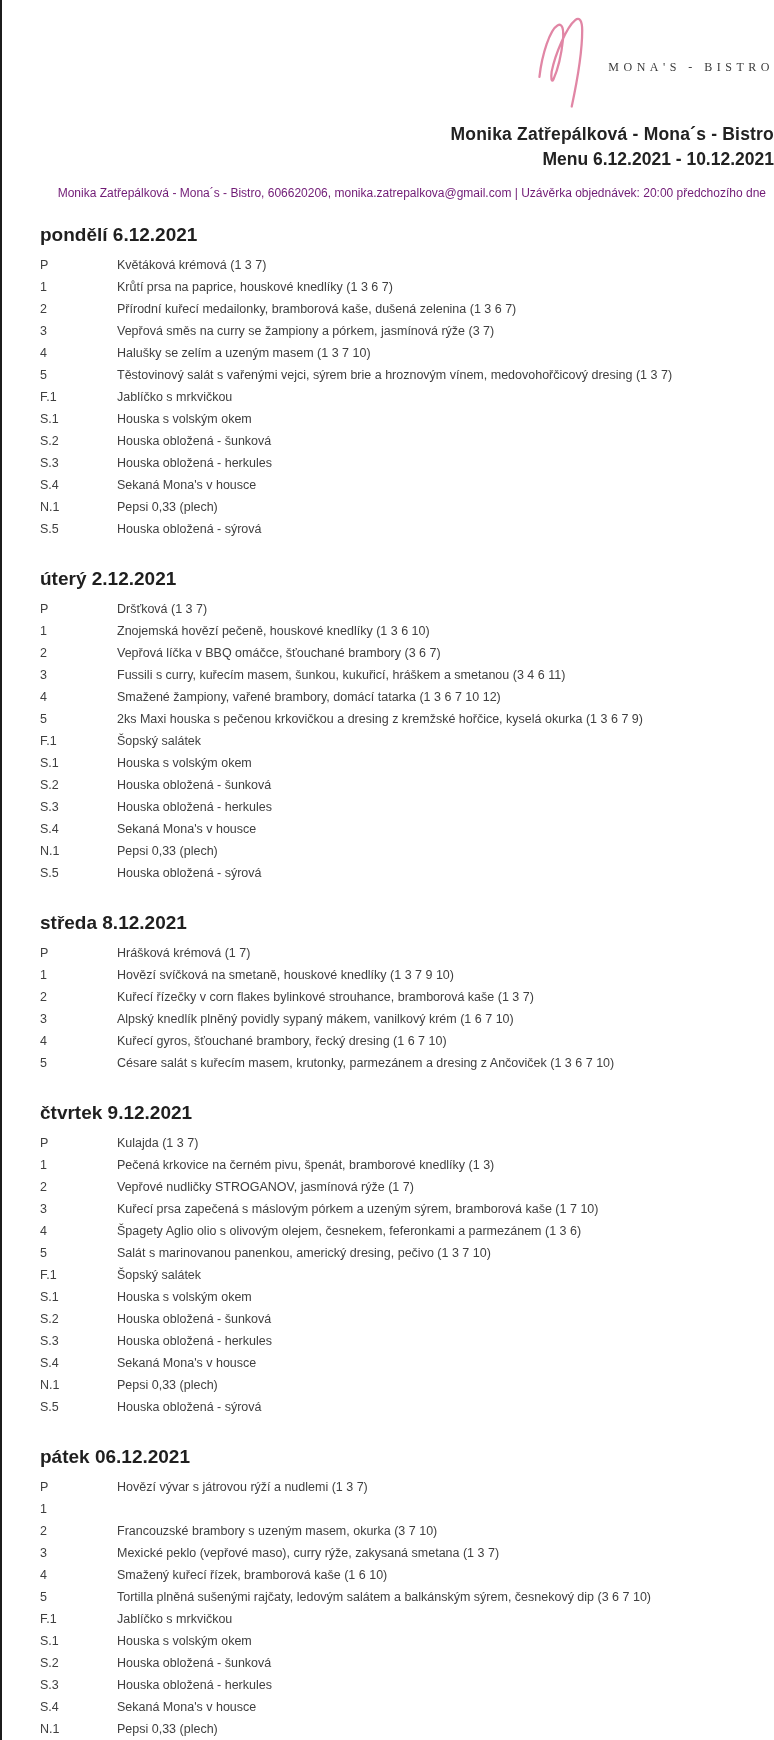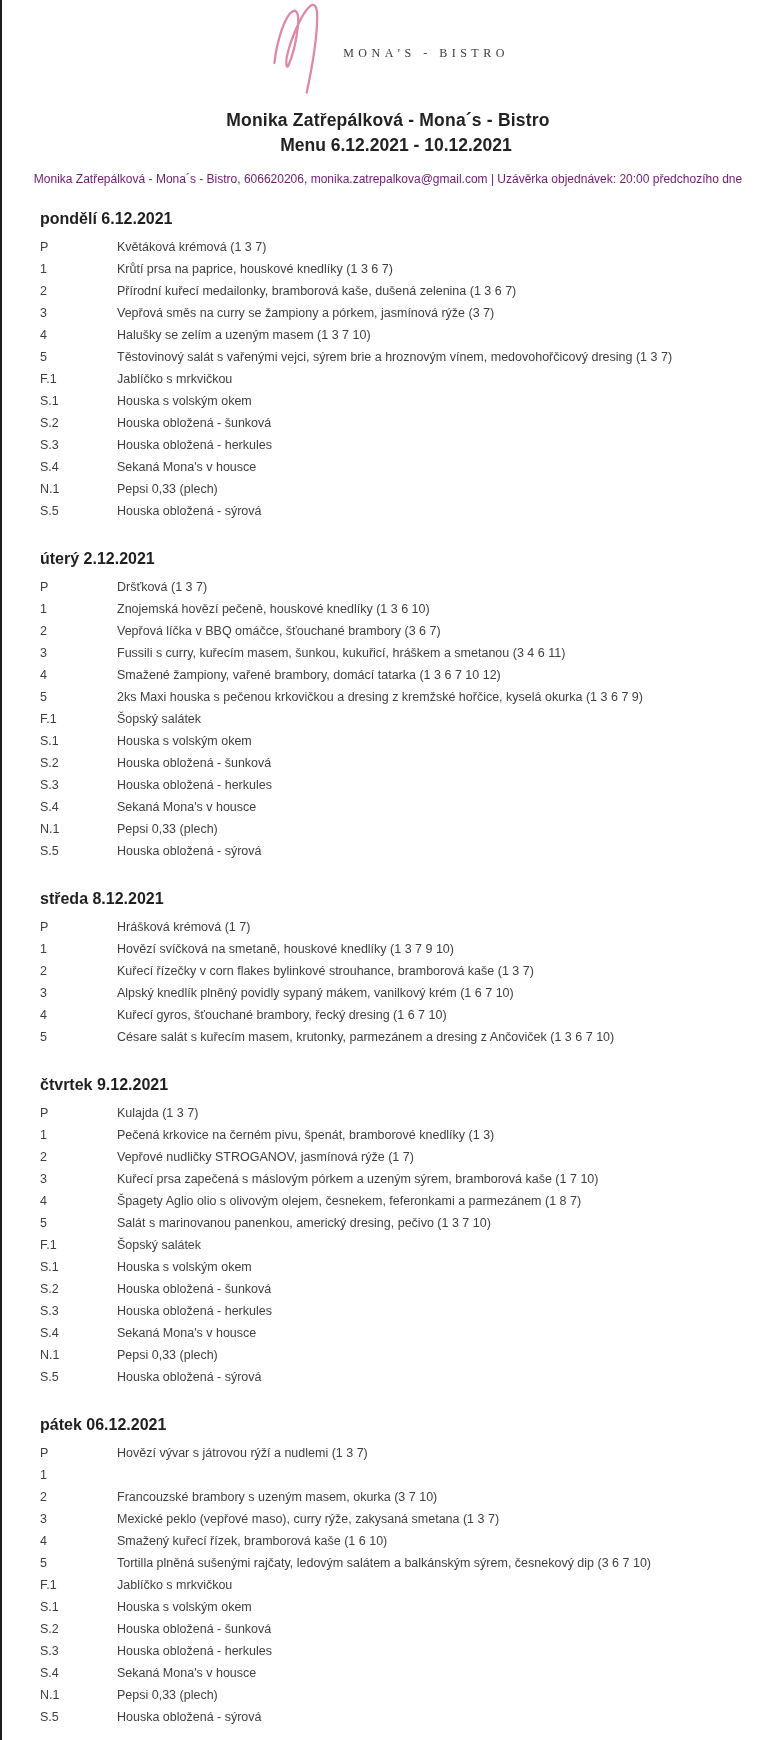--- a/index.html
+++ b/index.html
@@ -13,22 +13,22 @@
     min-height: 1740px;
     box-sizing: border-box;
     background: #ffffff;
     border-left: 2px solid #1c1c1c;
     font-family: "Liberation Sans", sans-serif;
     color: #3f3f3f;
     overflow: hidden;
   }
   
   .doc-header {
-    text-align: center;
-    padding-top: 2px;
+    text-align: right;
+    padding-top: 16px;
   }
   .logo {
     display: inline-flex;
     align-items: center;
     justify-content: center;
     height: 92px;
     margin: 0 auto;
   }
   .logo svg {
     display: block;
@@ -66,21 +66,21 @@
     padding: 0 20px 40px 38px;
   }
   .day {
     margin-top: 27px;
   }
   .day:first-child {
     margin-top: 24px;
   }
   .day-heading {
     margin: 16px 0 9px 0;
-    font-size: 16px;
+    font-size: 19px;
     font-weight: bold;
     color: #1f1f1f;
   }
   .row {
     display: flex;
     align-items: baseline;
     padding: 3.2px 0;
     font-size: 12.5px;
     line-height: 1.25;
     color: #3f3f3f;
@@ -311,21 +311,21 @@
     <span class="text">Vepřové nudličky STROGANOV, jasmínová rýže (1 7)</span>
   </div>
 
   <div class="row">
     <span class="code">3</span>
     <span class="text">Kuřecí prsa zapečená s máslovým pórkem a uzeným sýrem, bramborová kaše (1 7 10)</span>
   </div>
 
   <div class="row">
     <span class="code">4</span>
-    <span class="text">Špagety Aglio olio s olivovým olejem, česnekem, feferonkami a parmezánem (1 8 7)</span>
+    <span class="text">Špagety Aglio olio s olivovým olejem, česnekem, feferonkami a parmezánem (1 3 6)</span>
   </div>
 
   <div class="row">
     <span class="code">5</span>
     <span class="text">Salát s marinovanou panenkou, americký dresing, pečivo (1 3 7 10)</span>
   </div>
 
   <div class="row">
     <span class="code">F.1</span>
     <span class="text">Šopský salátek</span>

